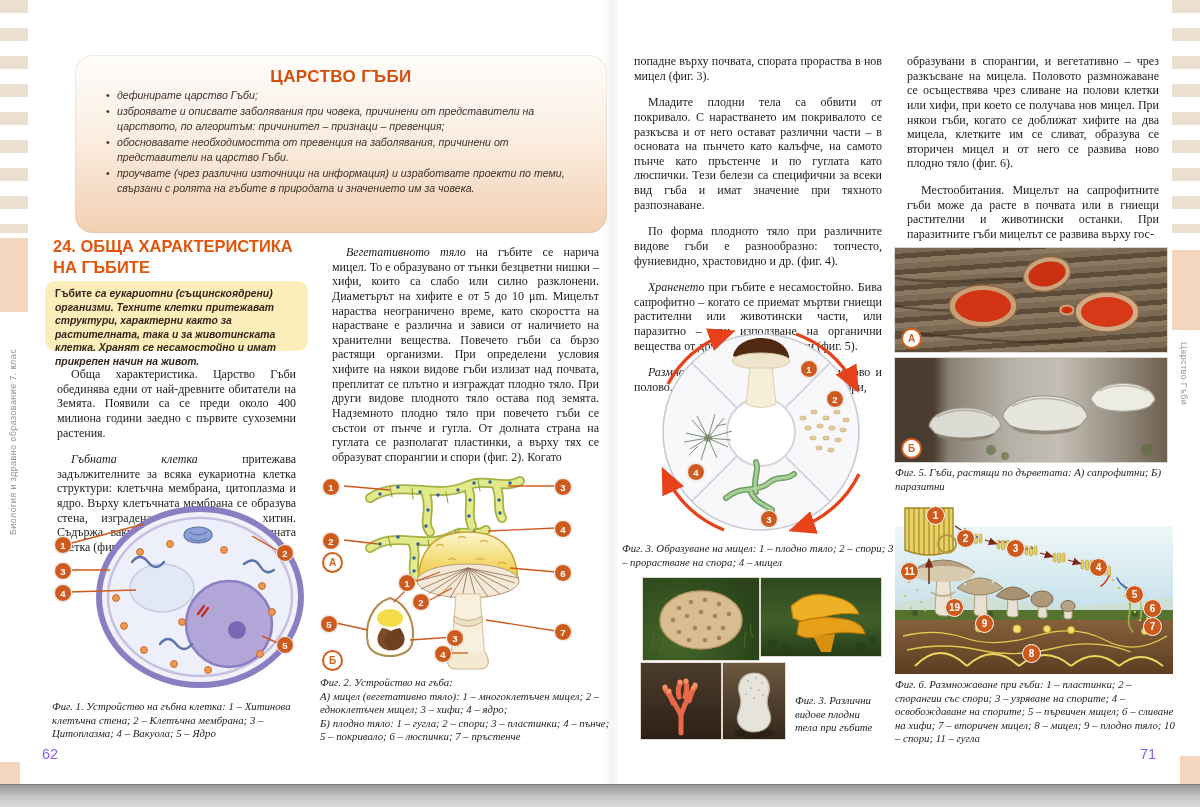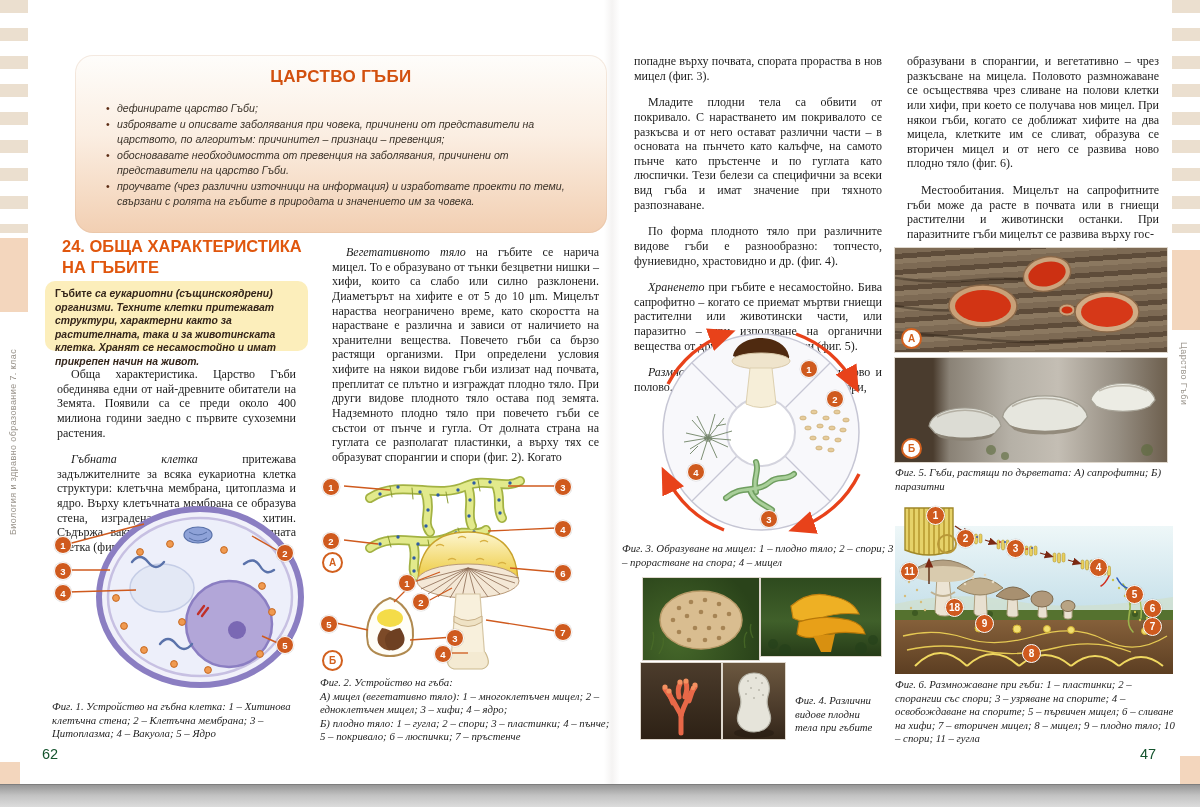--- a/index.html
+++ b/index.html
@@ -11,34 +11,34 @@
   .peachblk{position:absolute;width:28px;background:#f3d6bd}
   .vtext{position:absolute;font:9px "Liberation Sans",sans-serif;color:#9a948c;letter-spacing:.4px;white-space:nowrap}
   .vtext.left{writing-mode:vertical-rl;transform:rotate(180deg)}
   .vtext.right{writing-mode:vertical-rl}
 
   .gutter{position:absolute;left:604px;top:0;width:16px;height:784px;
     background:linear-gradient(90deg,rgba(0,0,0,0),rgba(110,90,80,.07) 50%,rgba(0,0,0,0))}
   .bottom-edge{position:absolute;left:0;top:784px;width:1200px;height:23px;
     border-top:1px solid #7e7e7e;background:linear-gradient(180deg,#969696,#c2c2c2 45%,#dedede)}
 
-  .pagenum{position:absolute;font:14.5px "Liberation Sans",sans-serif;color:#14532d}
+  .pagenum{position:absolute;font:14.5px "Liberation Sans",sans-serif;color:#8b5cf6}
 
   
   .hbox{position:absolute;left:75px;top:55px;width:532px;height:178px;border-radius:18px;box-sizing:border-box;
     background:linear-gradient(180deg,#fefdfb 0%,#fbeee2 45%,#f2cfb2 100%);
     box-shadow:inset 0 0 0 1px rgba(216,176,144,.25)}
   .hbox-title{margin:12px 0 0;text-align:center;font:bold 17px "Liberation Sans",sans-serif;color:#d2500e;letter-spacing:.4px}
   .hbox-sub{margin:9px 0 0;text-align:center;font:bold 11.8px "Liberation Sans",sans-serif;color:#d2500e}
-  .hbox ul{margin:14px 16px 0 30px;padding:0;list-style:none}
+  .hbox ul{margin:1px 16px 0 30px;padding:0;list-style:none}
   .hbox li{font:italic 10.6px/1.42 "Liberation Sans",sans-serif;color:#3a3229;position:relative;padding-left:12px;margin:0 0 1px}
   .hbox li::before{content:"\2022";position:absolute;left:1px;top:0;color:#5c2c14;font-style:normal}
 
   
-  .sec{position:absolute;left:62px;top:236px;font:bold 16.5px/1.26 "Liberation Sans",sans-serif;color:#e0560d}
+  .sec{position:absolute;left:53px;top:236px;font:bold 16.5px/1.26 "Liberation Sans",sans-serif;color:#e0560d}
   .defbox{position:absolute;left:45px;top:281px;width:263px;height:70px;background:#fceebb;border-radius:10px;
     padding:6px 10px;box-sizing:border-box;font:italic 10.4px/1.3 "Liberation Sans",sans-serif;font-weight:bold;color:#34251a}
   .defbox .dlead{font-style:normal}
 
   
   .txtcol{position:absolute;font:12px/1.22 "Liberation Serif",serif;color:#1c1c1c;text-align:justify}
   .txtcol p{margin:12px;text-indent:14px}
   .txtcol p.noind{text-indent:0}
   .lead-b{font-weight:normal}
   .lead-i{font-style:italic}
@@ -71,21 +71,21 @@
   <div class="stripes" style="left:1172px"></div>
   <div class="peachblk" style="left:0;top:238px;height:74px"></div>
   <div class="peachblk" style="left:1172px;top:250px;height:80px"></div>
   <div class="peachblk" style="left:0;top:762px;height:22px;width:20px"></div>
   <div class="peachblk" style="left:1180px;top:756px;height:28px;width:20px"></div>
   <div class="vtext left" style="left:8px;top:325px;height:210px">Биология и здравно образование 7. клас</div>
   <div class="vtext right" style="left:1179px;top:342px;height:120px">Царство Гъби</div>
   <div class="gutter"></div>
   <div class="bottom-edge"></div>
   <div class="pagenum" style="left:42px;top:746px">62</div>
-  <div class="pagenum" style="left:1140px;top:746px">47</div>
+  <div class="pagenum" style="left:1140px;top:746px">71</div>
 
   <div class="hbox">
     <div class="hbox-title">ЦАРСТВО ГЪБИ</div>
     <ul>
       <li><span>дефинирате царство Гъби;</span></li>
       <li><span>изброявате и описвате заболявания при човека, причинени от представители на царството, по алгоритъм: причинител – признаци – превенция;</span></li>
       <li><span>обосновавате необходимостта от превенция на заболявания, причинени от представители на царство Гъби.</span></li>
       <li><span>проучвате (чрез различни източници на информация) и изработвате проекти по теми, свързани с ролята на гъбите в природата и значението им за човека.</span></li>
     </ul>
   </div>
@@ -431,21 +431,21 @@
             <circle cx="39" cy="20" r="1"></circle>
             <circle cx="28" cy="25" r="1"></circle>
           <circle cx="36" cy="27" r="1"></circle>
             <circle cx="23" cy="31" r="1"></circle>
             <circle cx="40" cy="32" r="1"></circle>
             <circle cx="31" cy="35" r="1"></circle>
         </g>
       </svg>
     </div>
   </div>
-  <div class="cap" style="left:795px;top:694px;width:88px">Фиг. 4. Различни видове плодни тела при гъбите</div>
+  <div class="cap" style="left:795px;top:694px;width:88px">Фиг. 3. Различни видове плодни тела при гъбите</div>
 
   <div class="txtcol" style="left:895px;top:42px;width:276px">
     <p class="noind"><span>образувани в спорангии, и вегетативно – чрез разкъсване на мицела. Половото размножаване се осъществява чрез сливане на полови клетки или хифи, при което се получава нов мицел. При някои гъби, когато се доближат хифите на два мицела, клетките им се сливат, образува се вторичен мицел и от него се развива ново плодно тяло (фиг. 6).</span></p>
     <p><span class="lead-b">Местообитания.</span><span> Мицелът на сапрофитните гъби може да расте в почвата или в гниещи растителни и животински останки. При паразитните гъби мицелът се развива върху гос-</span></p>
   </div>
 
   <div class="fig" style="left:895px;top:248px;width:272px;height:214px">
     <div class="photo ph-bark" style="left:0;top:0;width:272px;height:104px">
       <svg viewBox="0 0 272 104" width="272" height="104">
         <g stroke="rgba(35,24,15,.4)" stroke-width="2.5" fill="none">
@@ -643,18 +643,18 @@
     </svg>
     <div class="badge lg" style="left:31px;top:8px">1</div>
     <div class="badge lg" style="left:61px;top:31px">2</div>
     <div class="badge lg" style="left:111px;top:41px">3</div>
     <div class="badge lg" style="left:194px;top:60px">4</div>
     <div class="badge lg" style="left:230px;top:87px">5</div>
     <div class="badge lg" style="left:248px;top:101px">6</div>
     <div class="badge lg" style="left:248px;top:119px">7</div>
     <div class="badge lg" style="left:127px;top:146px">8</div>
     <div class="badge lg" style="left:80px;top:116px">9</div>
-    <div class="badge lg" style="left:50px;top:100px">18</div>
+    <div class="badge lg" style="left:50px;top:100px">19</div>
     <div class="badge lg" style="left:5px;top:64px">11</div>
   </div>
   <div class="cap" style="left:895px;top:678px;width:280px">Фиг. 6. Размножаване при гъби: 1 – пластинки; 2 – спорангии със спори; 3 – узряване на спорите; 4 – освобождаване на спорите; 5 – първичен мицел; 6 – сливане на хифи; 7 – вторичен мицел; 8 – мицел; 9 – плодно тяло; 10 – спори; 11 – гугла</div>
 
 </div>
 
 </body></html>

